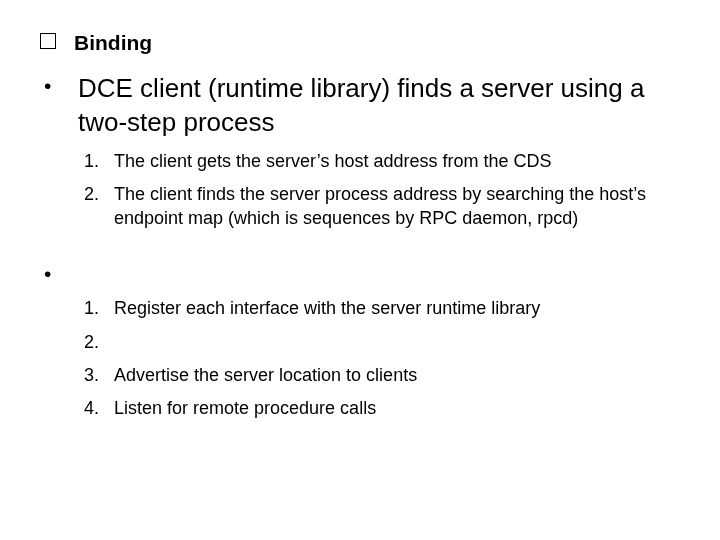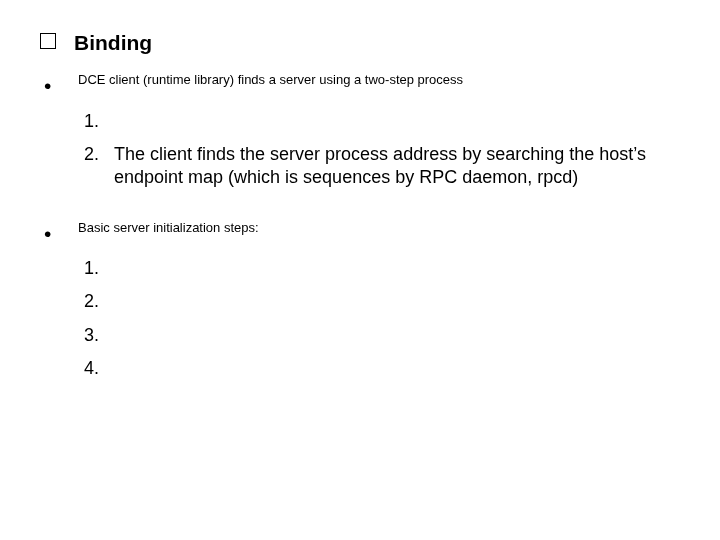--- a/index.html
+++ b/index.html
@@ -44,21 +44,21 @@
     padding-left: 4px;
   }
   .bullet-dot {
     font-size: 21px;
     line-height: 1.3;
     width: 34px;
     flex-shrink: 0;
     text-align: left;
   }
   .bullet-text {
-    font-size: 13px;
+    font-size: 26px;
     line-height: 1.3;
   }
   .sub-row {
     display: flex;
     align-items: flex-start;
     margin-left: 44px;
     margin-top: 10px;
     margin-bottom: 4px;
   }
   .sub-num {
@@ -85,37 +85,40 @@
     <span class="heading-text">Binding</span>
   </div>
 
   <div class="row-bullet">
     <span class="bullet-dot">•</span>
     <span class="bullet-text">DCE client (runtime library) finds a server using a two-step process</span>
   </div>
 
   <div class="sub-row">
     <span class="sub-num">1.</span>
+    <span class="sub-text">The client gets the server’s host address from the CDS</span>
   </div>
   <div class="sub-row">
     <span class="sub-num">2.</span>
     <span class="sub-text">The client finds the server process address by searching the host’s endpoint map (which is sequences by RPC daemon, rpcd)</span>
   </div>
 
   <div class="row-bullet block2">
     <span class="bullet-dot">•</span>
-    <span class="bullet-text">Basic server initialization steps:</span>
   </div>
 
   <div class="sub-row">
     <span class="sub-num">1.</span>
+    <span class="sub-text">Register each interface with the server runtime library</span>
   </div>
   <div class="sub-row">
     <span class="sub-num">2.</span>
   </div>
   <div class="sub-row">
     <span class="sub-num">3.</span>
+    <span class="sub-text">Advertise the server location to clients</span>
   </div>
   <div class="sub-row">
     <span class="sub-num">4.</span>
+    <span class="sub-text">Listen for remote procedure calls</span>
   </div>
 
 </div>
 
 </body></html>

